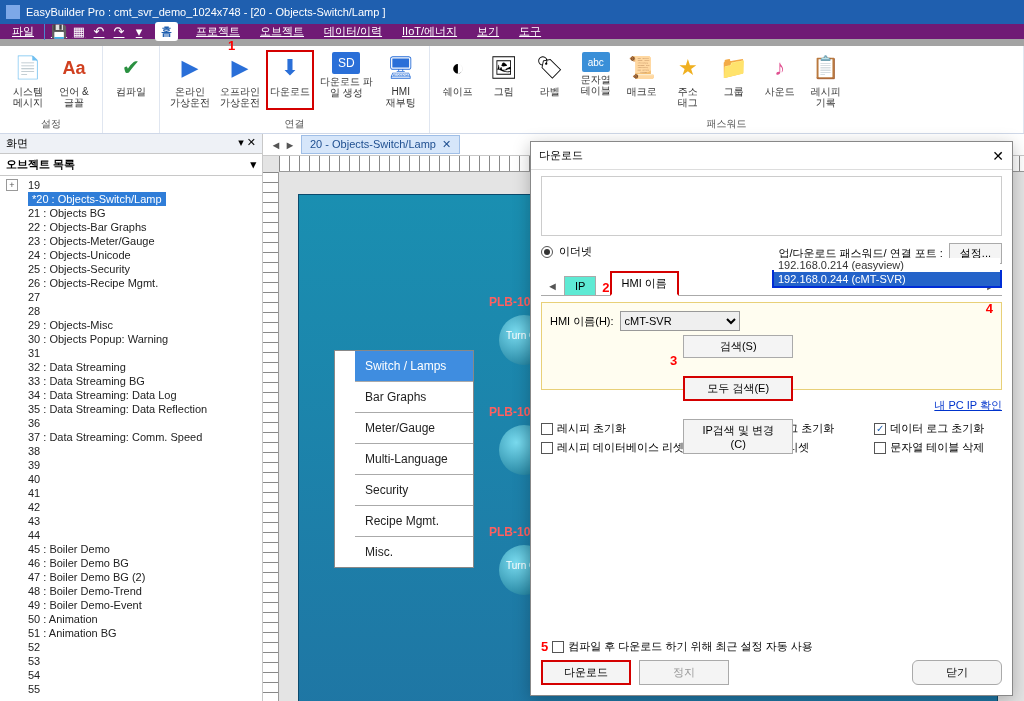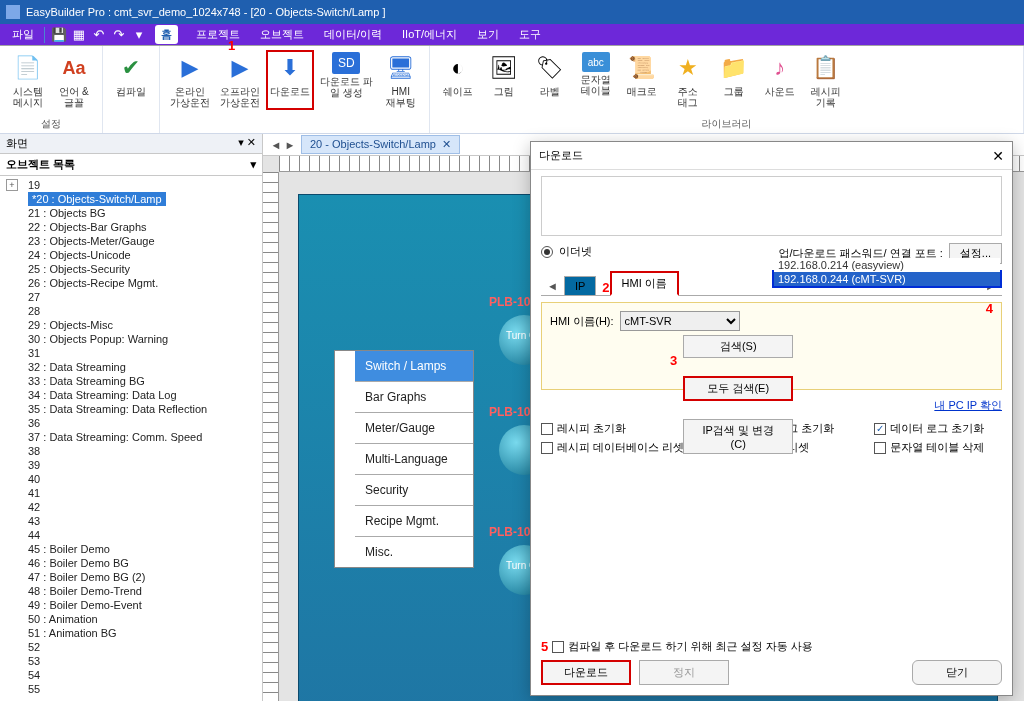--- a/index.html
+++ b/index.html
@@ -4,21 +4,21 @@
 <style>
 * { box-sizing: border-box; margin: 0; padding: 0; font-family: "Segoe UI", Tahoma, sans-serif; font-size: 11px; }
 body { background: #f0f0f0; width: 1024px; height: 701px; overflow: hidden; }
 
 
 .titlebar { background: #1f5faf; color: #fff; height: 24px; display: flex; align-items: center; padding: 0 6px; }
 .titlebar .icon { width: 14px; height: 14px; background: #7da8e8; margin-right: 6px; }
 .titlebar .title { font-size: 11px; }
 
 
-.menubar { background: #6d28d9; height: 22px; display: flex; align-items: center; padding: 0 4px; color: #fff; border-bottom: 1px solid #a3a3a3; }
+.menubar { background: #701a75; height: 22px; display: flex; align-items: center; padding: 0 4px; color: #fff; border-bottom: 7px solid #a3a3a3; text-decoration: underline; }
 .menubar .fileitem { padding: 2px 8px; }
 .menubar .sep { width: 1px; height: 16px; background: #4a85d0; margin: 0 2px; }
 .menubar .qat { display: flex; gap: 4px; margin-left: 4px; }
 .menubar .qat span { width: 16px; height: 16px; display: inline-flex; align-items: center; justify-content: center; color: #fff; font-size: 13px; }
 .menubar .homecircle { background: #fff; color: #1f5faf; border-radius: 3px; padding: 2px 6px; margin-left: 8px; font-weight: bold; }
 .menubar .menus { display: flex; margin-left: 8px; text-align: center; }
 .menubar .menus span { padding: 2px 10px; }
 
 
 .ribbon { background: #fff; height: 88px; border-bottom: 1px solid #cfd8e8; display: flex; }
@@ -63,21 +63,21 @@
 .dialog .dlg-title { height: 28px; display: flex; justify-content: space-between; align-items: center; padding: 0 8px; border-bottom: 1px solid #ddd; }
 .dialog .dlg-title .close { font-size: 14px; cursor: pointer; }
 .dialog .dlg-body { padding: 6px 10px 10px 10px; }
 .dialog .blank { height: 60px; border: 1px solid #ccc; margin-bottom: 8px; }
 .dialog .row { display: flex; align-items: center; gap: 6px; margin-bottom: 4px; }
 .dialog .radio { width: 12px; height: 12px; border: 1px solid #555; border-radius: 50%; display: inline-flex; align-items: center; justify-content: center; }
 .dialog .radio .dot { width: 6px; height: 6px; background: #333; border-radius: 50%; }
 .dialog .pwd-row { display: flex; justify-content: flex-end; align-items: center; gap: 6px; margin-top: -20px; margin-bottom: 6px; }
 .dialog .settings-btn { border: 1px solid #aaa; padding: 2px 10px; background: #f4f4f4; }
 .dialog .tabrow { display: flex; align-items: flex-end; border-bottom: 1px solid #aaa; margin-bottom: 6px; }
-.dialog .tabrow .t { border: 1px solid #aaa; border-bottom: none; padding: 3px 10px; background: #0369a1; font-size: 11px; }
+.dialog .tabrow .t { border: 1px solid #aaa; border-bottom: none; padding: 3px 10px; background: #5eead4; font-size: 11px; }
 .dialog .tabrow .t.active { background: #fff; border: 2px solid #d40000; border-bottom: 2px solid #fff; position: relative; top: 1px; }
 .dialog .tabrow .navarr { padding: 3px 6px; color: #555; }
 .dialog .hmibox { border: 1px solid #e8d078; background: #fffdf0; padding: 8px; margin-bottom: 8px; }
 .dialog .hmibox .hmi-line { display: flex; align-items: center; gap: 6px; }
 .dialog .hmibox select { flex: 0 0 120px; border: 1px solid #999; height: 20px; font-size: 11px; }
 .dialog .iplist { position: absolute; right: 10px; top: 128px; width: 230px; border: 2px solid #002dd6; background: #fff; }
 .dialog .iplist .ipitem { padding: 1px 4px; font-size: 11px; }
 .dialog .iplist .ipitem.sel { background: #2463c9; color: #fff; }
 .dialog .iplist .ipitem.first { background: #fff; color: #333; position: absolute; top: -14px; left: 0; right: 0; }
 .dialog .btn-col { display: flex; flex-direction: column; gap: 18px; margin-left: 40px; margin-top: 4px; }
@@ -171,20 +171,21 @@
           <div class="ricon" style="background:#2a6fd8;color:#fff;font-size:12px;width:28px;height:22px;border-radius:2px">SD</div>
           <div class="rlabel">다운로드 파
 일 생성</div>
         </div>
       <div class="ribbon-btn">
           <div class="ricon" style="color:#2a6fd8">🖥</div>
           <div class="rlabel">HMI
 재부팅</div>
         </div>
     </div>
+    <div class="group-label">연결</div>
   </div>
   <div class="ribbon-group" style="flex:1">
     <div class="buttons">
       <div class="ribbon-btn">
           <div class="ricon">◐</div>
           <div class="rlabel">쉐이프</div>
         </div>
       <div class="ribbon-btn">
           <div class="ricon">🖼</div>
           <div class="rlabel">그림</div>
@@ -214,21 +215,21 @@
       <div class="ribbon-btn">
           <div class="ricon" style="color:#e05090">♪</div>
           <div class="rlabel">사운드</div>
         </div>
       <div class="ribbon-btn">
           <div class="ricon">📋</div>
           <div class="rlabel">레시피
 기록</div>
         </div>
     </div>
-    <div class="group-label">라이브러리</div>
+    <div class="group-label">패스워드</div>
   </div>
 </div>
 
 <div class="workspace">
 
   <div class="leftpanel">
     <div class="panel-title">
       <span>화면</span>
       <span>▾ ✕</span>
     </div>

